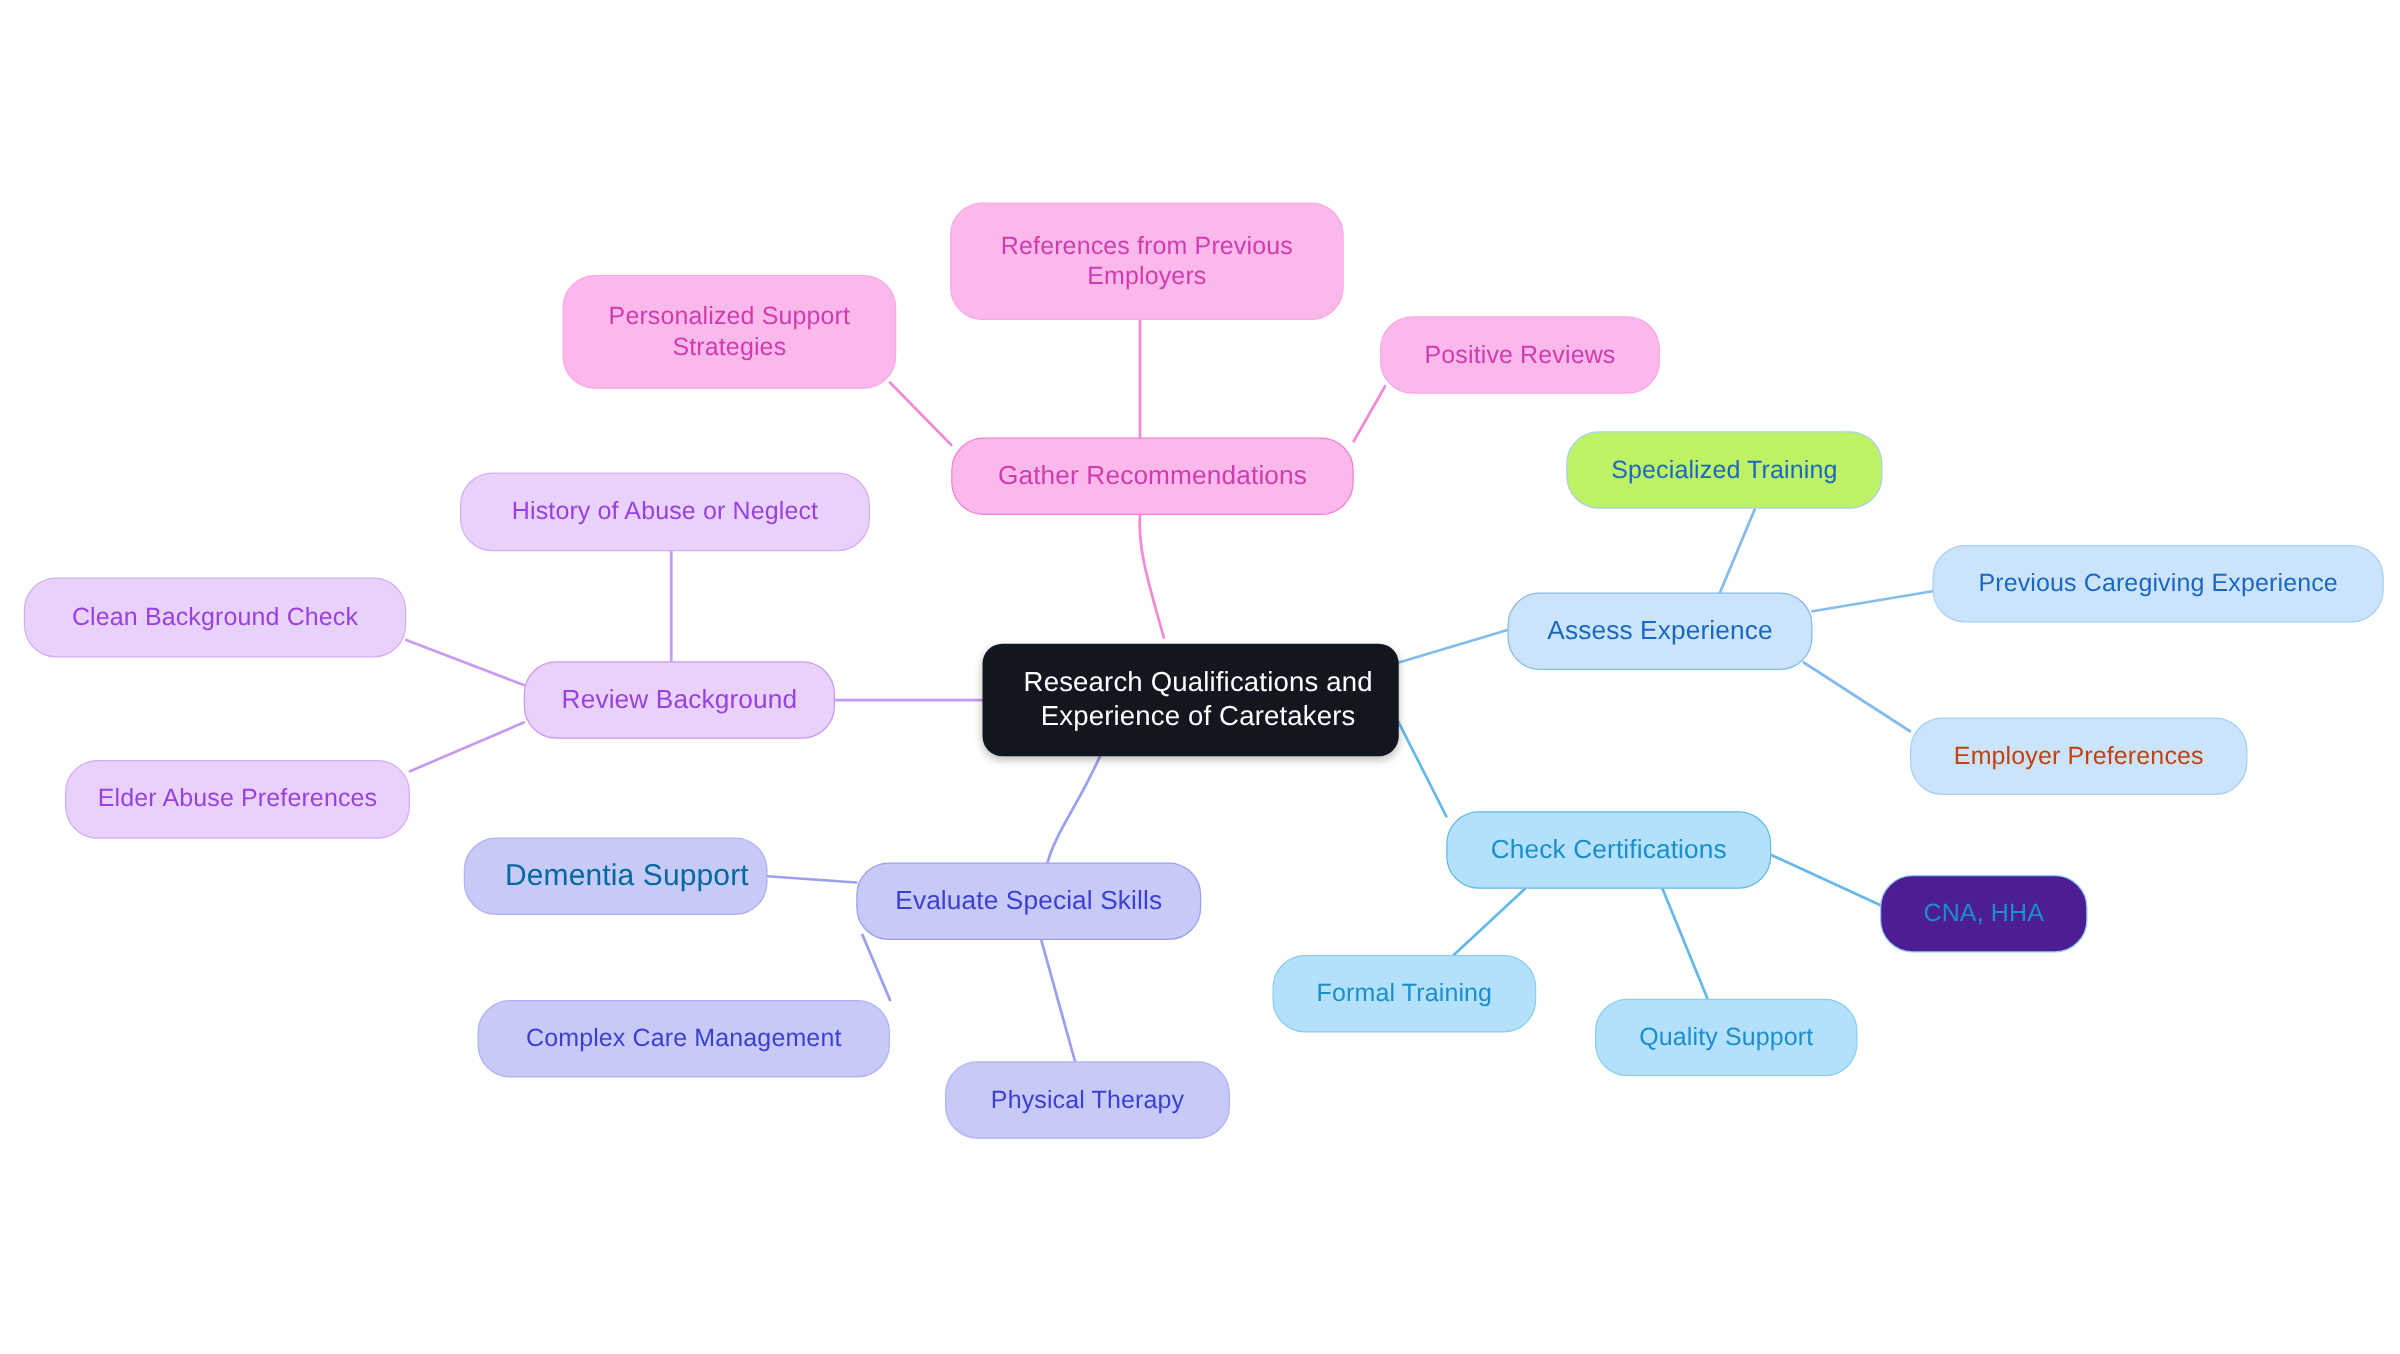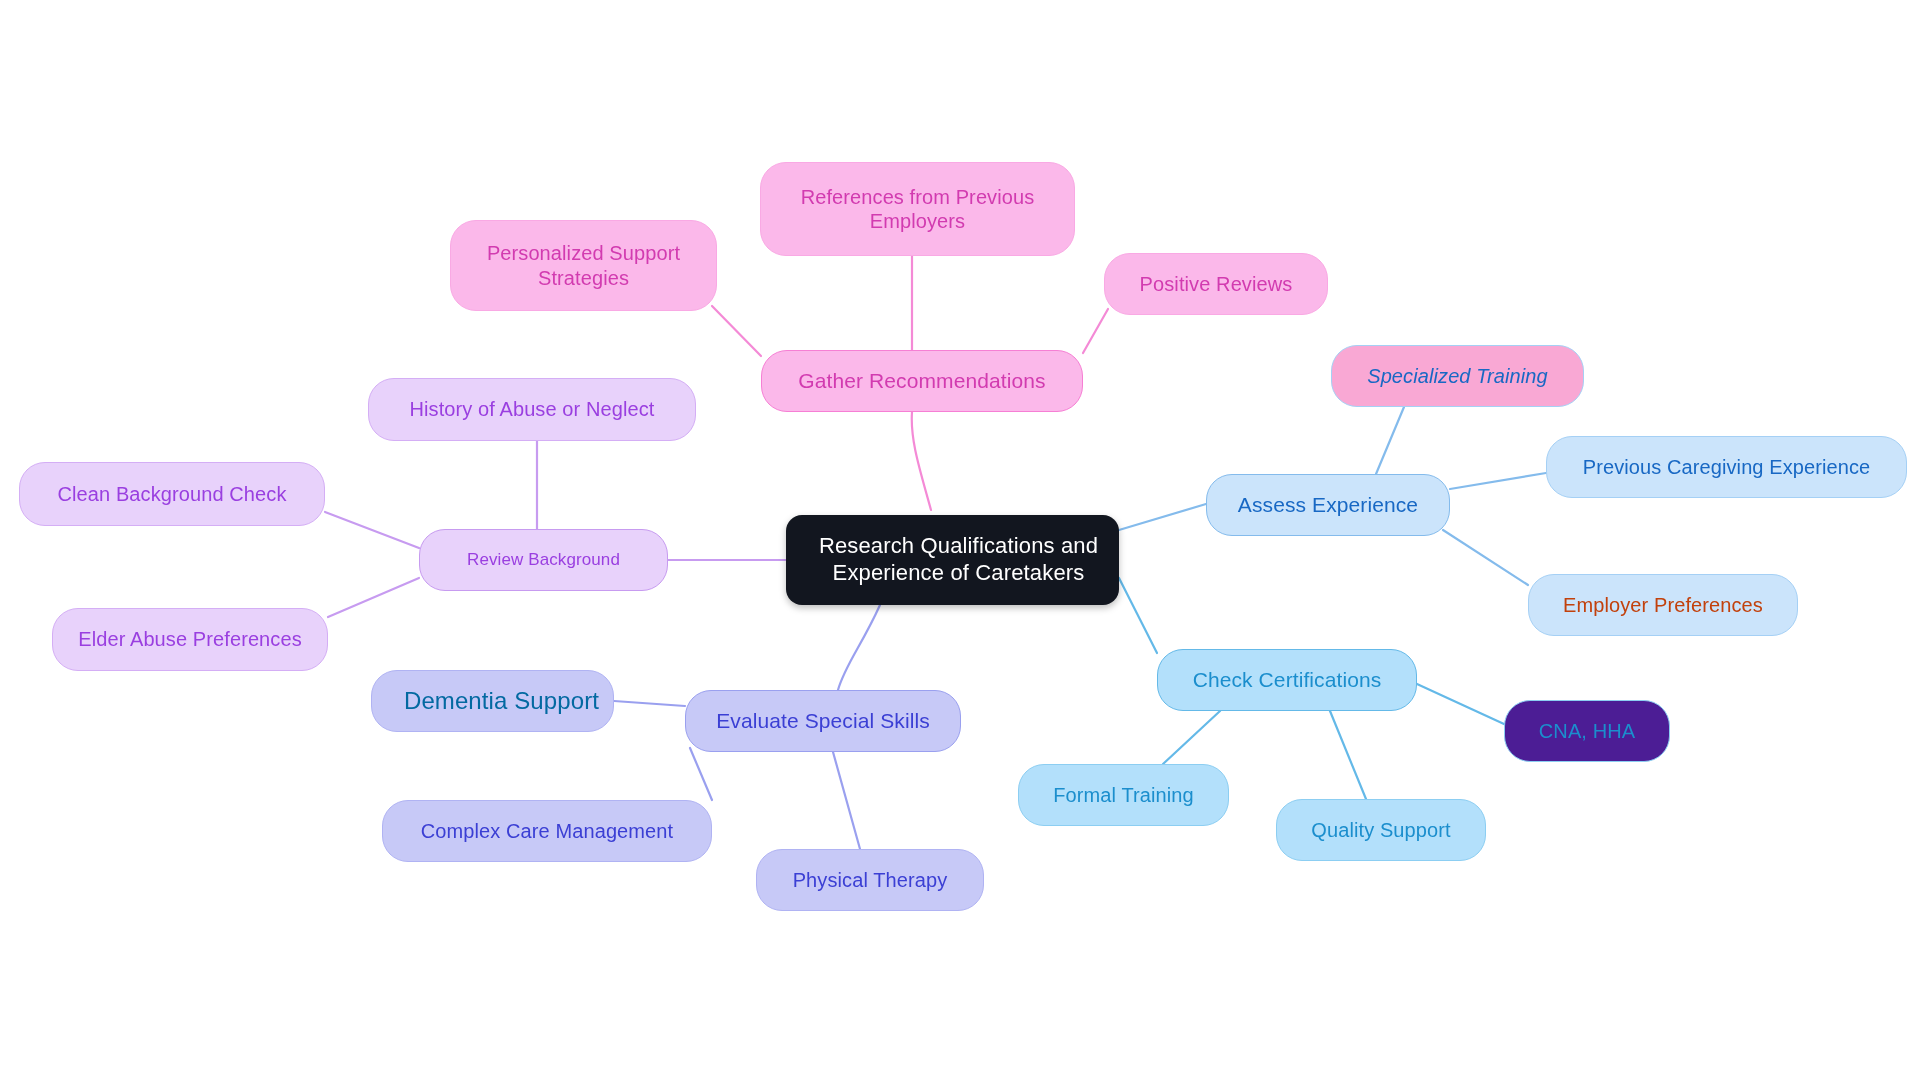--- a/index.html
+++ b/index.html
@@ -74,30 +74,30 @@
     </svg>
   <div id="nodes">
       <div class="node root" style="left: 786px; top: 515px; width: 333px; height: 90px; background: rgb(18, 22, 31); border-color: rgb(18, 22, 31); color: rgb(255, 255, 255); font-size: 22px; padding-left: 26px;"><span>Research Qualifications and
 Experience of Caretakers</span></div>
       <div class="node branch" style="left: 761px; top: 350px; width: 322px; height: 62px; background: rgb(251, 184, 234); border-color: rgb(246, 127, 212); color: rgb(210, 59, 176); font-size: 21px;"><span>Gather Recommendations</span></div>
       <div class="node leaf" style="left: 760px; top: 162px; width: 315px; height: 94px; background: rgb(251, 184, 234); border-color: rgb(249, 169, 228); color: rgb(210, 59, 176); font-size: 20px;"><span>References from Previous
 Employers</span></div>
       <div class="node leaf" style="left: 450px; top: 220px; width: 267px; height: 91px; background: rgb(251, 184, 234); border-color: rgb(249, 169, 228); color: rgb(210, 59, 176); font-size: 20px;"><span>Personalized Support
 Strategies</span></div>
       <div class="node leaf" style="left: 1104px; top: 253px; width: 224px; height: 62px; background: rgb(251, 184, 234); border-color: rgb(249, 169, 228); color: rgb(210, 59, 176); font-size: 20px;"><span>Positive Reviews</span></div>
-      <div class="node branch" style="left: 419px; top: 529px; width: 249px; height: 62px; background: rgb(232, 210, 251); border-color: rgb(199, 155, 240); color: rgb(154, 63, 224); font-size: 17px;"><span>Review Background</span></div>
+      <div class="node branch" style="left: 419px; top: 529px; width: 249px; height: 62px; background: rgb(232, 210, 251); border-color: rgb(199, 155, 240); color: rgb(154, 63, 224); font-size: 21px;"><span>Review Background</span></div>
       <div class="node leaf" style="left: 19px; top: 462px; width: 306px; height: 64px; background: rgb(232, 210, 251); border-color: rgb(212, 174, 245); color: rgb(154, 63, 224); font-size: 20px;"><span>Clean Background Check</span></div>
       <div class="node leaf" style="left: 368px; top: 378px; width: 328px; height: 63px; background: rgb(232, 210, 251); border-color: rgb(212, 174, 245); color: rgb(154, 63, 224); font-size: 20px;"><span>History of Abuse or Neglect</span></div>
       <div class="node leaf" style="left: 52px; top: 608px; width: 276px; height: 63px; background: rgb(232, 210, 251); border-color: rgb(212, 174, 245); color: rgb(154, 63, 224); font-size: 20px;"><span>Elder Abuse Preferences</span></div>
       <div class="node branch" style="left: 685px; top: 690px; width: 276px; height: 62px; background: rgb(199, 201, 247); border-color: rgb(154, 160, 239); color: rgb(59, 63, 212); font-size: 21px;"><span>Evaluate Special Skills</span></div>
       <div class="node leaf" style="left: 371px; top: 670px; width: 243px; height: 62px; background: rgb(199, 201, 247); border-color: rgb(176, 179, 243); color: #0369a1; font-size: 24px; justify-content: flex-end;"><span>Dementia Support</span></div>
       <div class="node leaf" style="left: 382px; top: 800px; width: 330px; height: 62px; background: rgb(199, 201, 247); border-color: rgb(176, 179, 243); color: rgb(59, 63, 212); font-size: 20px;"><span>Complex Care Management</span></div>
       <div class="node leaf" style="left: 756px; top: 849px; width: 228px; height: 62px; background: rgb(199, 201, 247); border-color: rgb(176, 179, 243); color: rgb(59, 63, 212); font-size: 20px;"><span>Physical Therapy</span></div>
       <div class="node branch" style="left: 1206px; top: 474px; width: 244px; height: 62px; background: rgb(203, 228, 251); border-color: rgb(132, 187, 236); color: rgb(24, 104, 196); font-size: 21px;"><span>Assess Experience</span></div>
-      <div class="node leaf" style="left: 1331px; top: 345px; width: 253px; height: 62px; background: #f9a8d4; border-color: rgb(165, 208, 245); color: rgb(24, 104, 196); font-size: 20px; font-style: italic;"><span>Specialized Training</span></div>
+      <div class="node leaf" style="left: 1253px; top: 345px; width: 253px; height: 62px; background: #bef264; border-color: rgb(165, 208, 245); color: rgb(24, 104, 196); font-size: 20px;"><span>Specialized Training</span></div>
       <div class="node leaf" style="left: 1546px; top: 436px; width: 361px; height: 62px; background: rgb(203, 228, 251); border-color: rgb(165, 208, 245); color: rgb(24, 104, 196); font-size: 20px;"><span>Previous Caregiving Experience</span></div>
       <div class="node leaf" style="left: 1528px; top: 574px; width: 270px; height: 62px; background: rgb(203, 228, 251); border-color: rgb(165, 208, 245); color: #c2410c; font-size: 20px;"><span>Employer Preferences</span></div>
       <div class="node branch" style="left: 1157px; top: 649px; width: 260px; height: 62px; background: rgb(179, 224, 251); border-color: rgb(100, 185, 232); color: rgb(27, 142, 205); font-size: 21px;"><span>Check Certifications</span></div>
       <div class="node leaf" style="left: 1504px; top: 700px; width: 166px; height: 62px; background: #4c1d95; border-color: rgb(140, 206, 242); color: rgb(27, 142, 205); font-size: 20px; align-items: center;"><span>CNA, HHA</span></div>
       <div class="node leaf" style="left: 1018px; top: 764px; width: 211px; height: 62px; background: rgb(179, 224, 251); border-color: rgb(140, 206, 242); color: rgb(27, 142, 205); font-size: 20px;"><span>Formal Training</span></div>
       <div class="node leaf" style="left: 1276px; top: 799px; width: 210px; height: 62px; background: rgb(179, 224, 251); border-color: rgb(140, 206, 242); color: rgb(27, 142, 205); font-size: 20px;"><span>Quality Support</span></div>
     </div>
 </div>
 
 </body></html>

